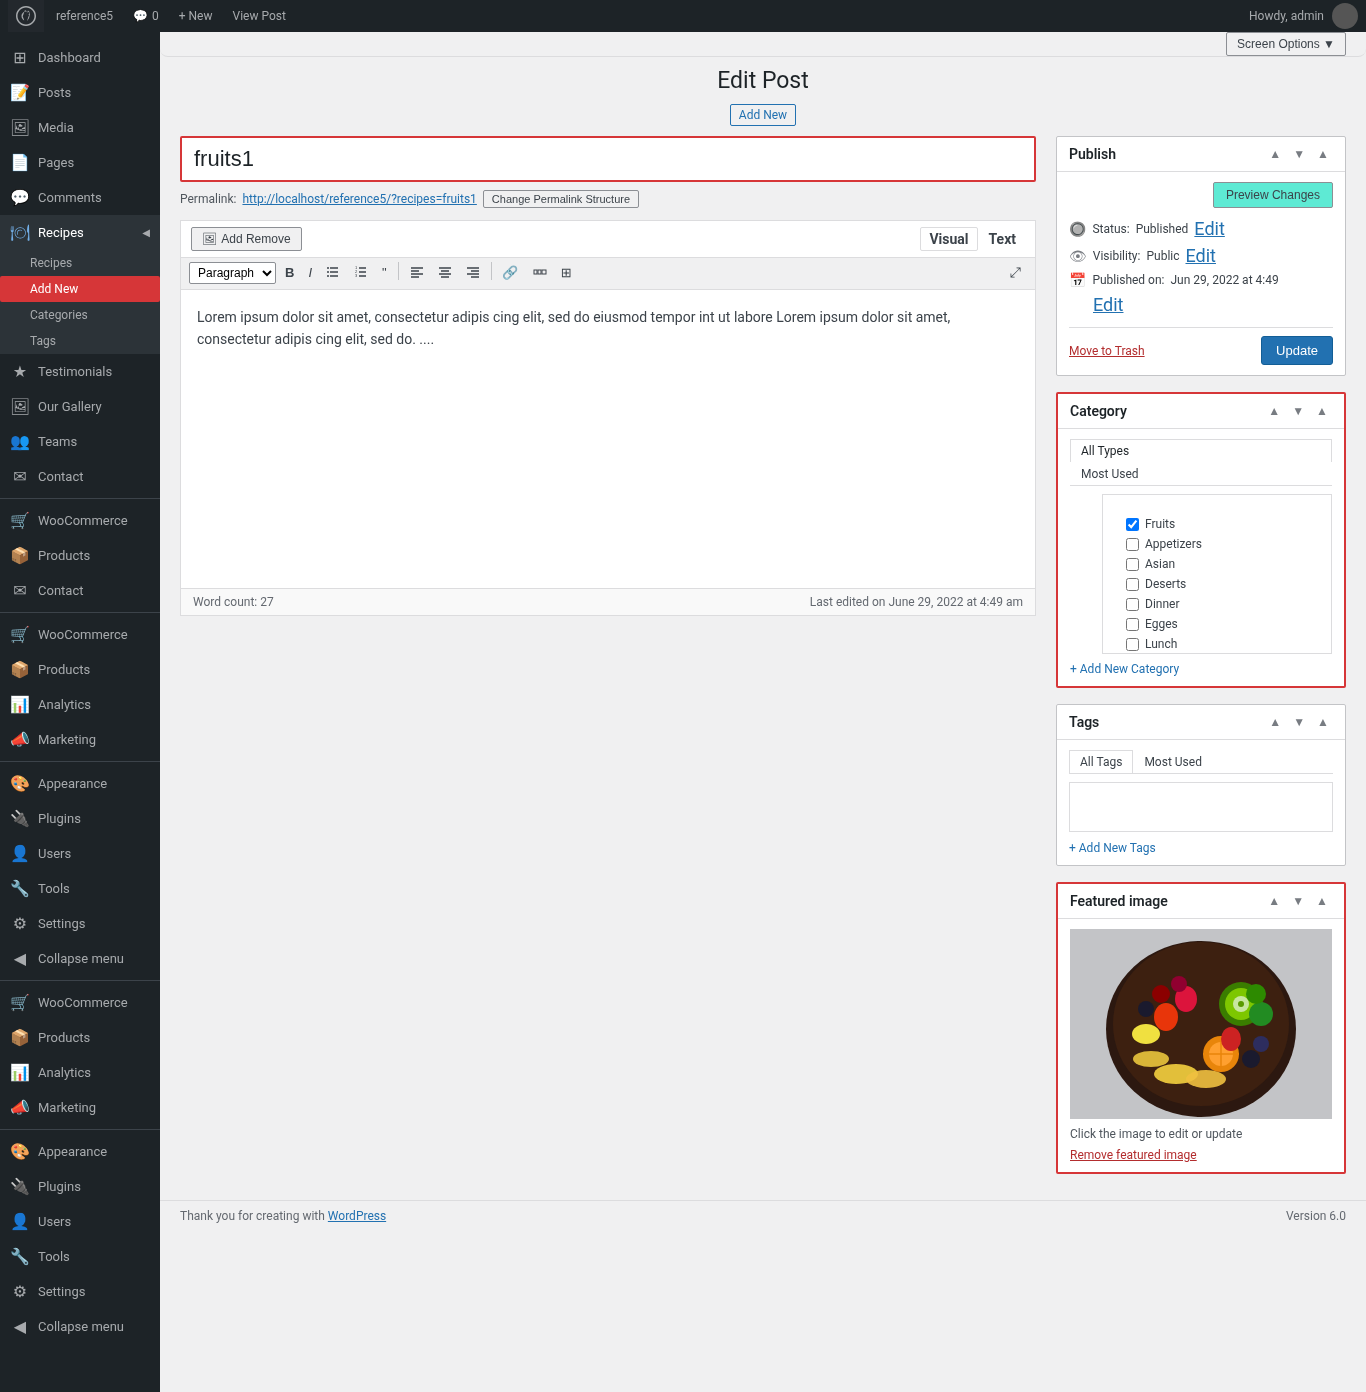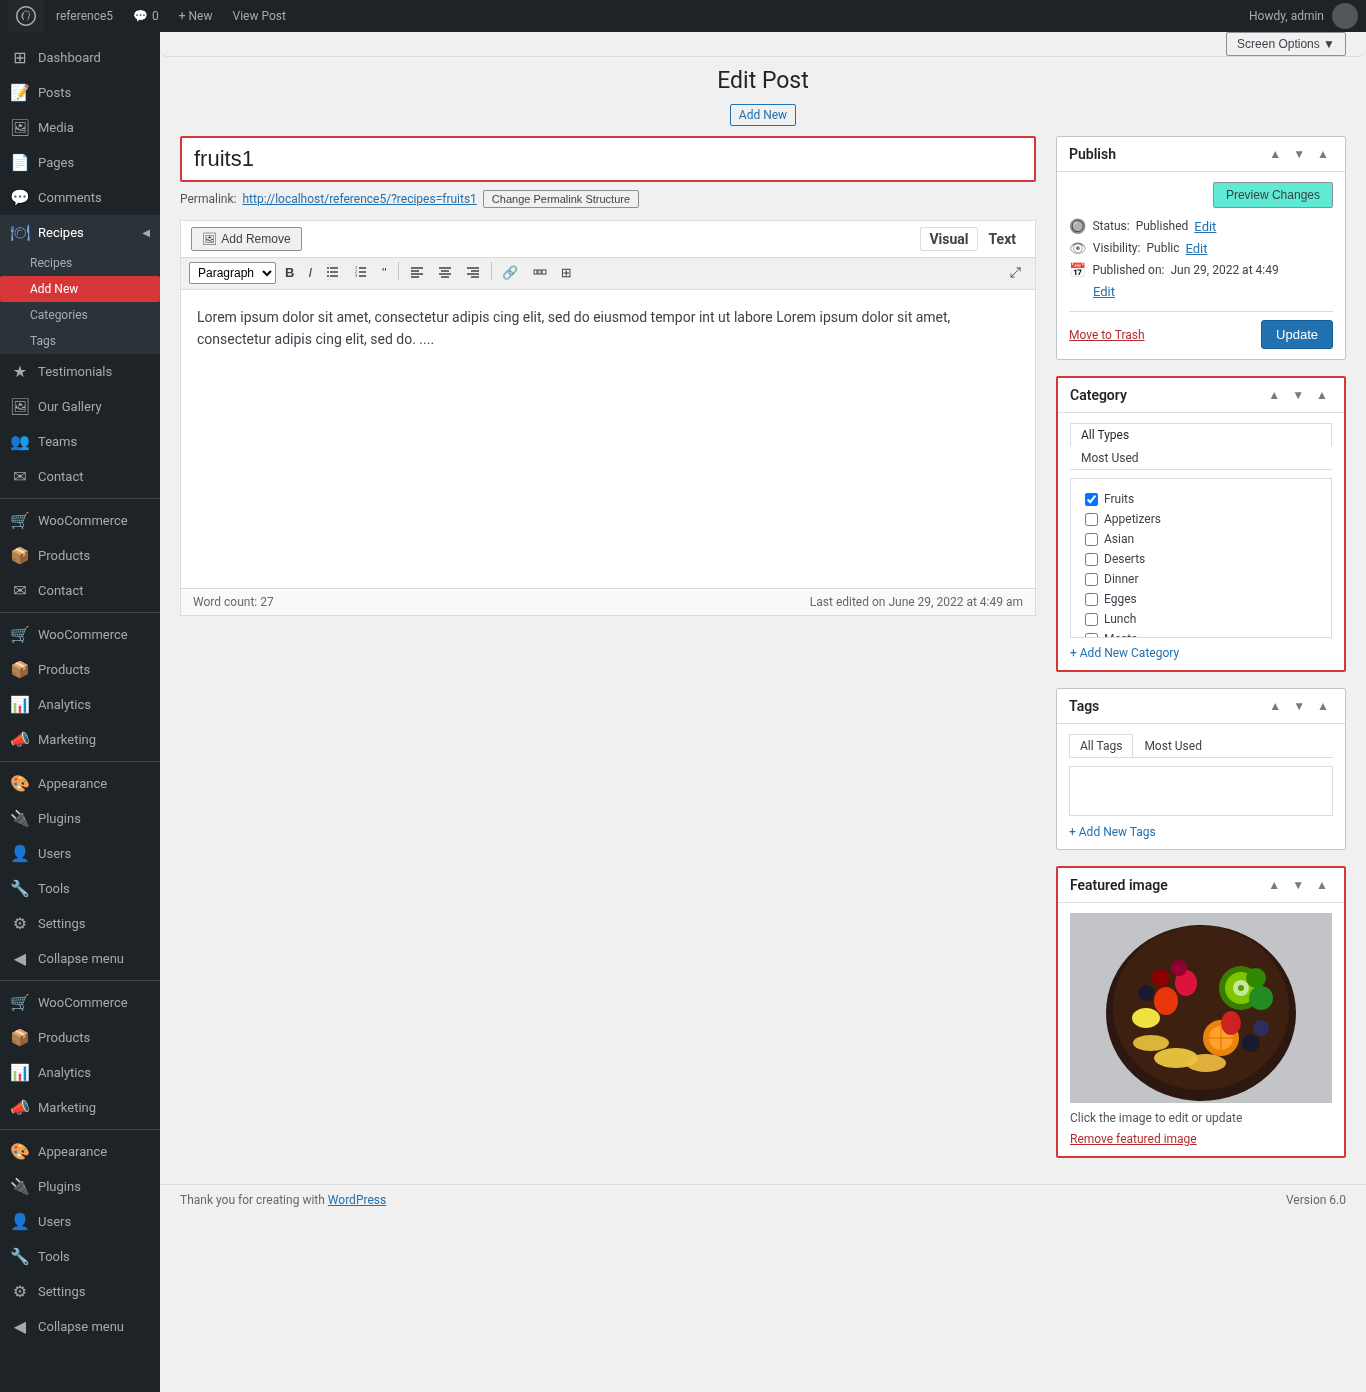--- a/index.html
+++ b/index.html
@@ -257,39 +257,39 @@
       background: #5eead4;
       border: 1px solid #8c8f94;
       color: #3c434a;
       padding: 5px 12px;
       font-size: 12px;
       cursor: pointer;
       border-radius: 2px;
     }
     .publish-meta { font-size: 12px; color: #3c434a; margin-bottom: 6px; display: flex; align-items: center; gap: 6px; }
     .publish-meta-icon { font-size: 14px; color: #787c82; }
-    .publish-edit-link { color: #2271b1; text-decoration: underline; cursor: pointer; font-size: 13px; }
+    .publish-edit-link { color: #2271b1; text-decoration: underline; cursor: pointer; font-size: 18px; }
     .publish-footer { display: flex; align-items: center; justify-content: space-between; margin-top: 12px; padding-top: 8px; border-top: 1px solid #dcdcde; }
     .move-to-trash-link { color: #b32d2e; text-decoration: underline; cursor: pointer; font-size: 12px; }
     .update-btn {
       background: #2271b1;
       border: 1px solid #135e96;
       color: #fff;
       padding: 6px 14px;
       font-size: 13px;
       cursor: pointer;
       border-radius: 3px;
       font-weight: 500;
     }
 
     
     .cat-tabs { display: flex; gap: 0; border-bottom: 1px solid #dcdcde; margin-bottom: 8px; flex-direction: column; }
     .cat-tab { padding: 4px 10px; font-size: 12px; cursor: pointer; color: #3c434a; border: 1px solid transparent; border-bottom: none; }
     .cat-tab.active { background: #fff; border-color: #dcdcde; border-bottom-color: #fff; color: #1d2327; }
-    .cat-list { border: 1px solid #dcdcde; padding: 10px; max-height: 160px; overflow-y: scroll; font-size: 12px; }
+    .cat-list { border: 1px solid #dcdcde; padding: 19px; max-height: 160px; overflow-y: scroll; font-size: 12px; margin-left: 32px; }
     .cat-item { display: flex; align-items: center; gap: 6px; padding: 3px 4px; }
     .cat-item input[type=checkbox] { cursor: pointer; }
     .add-category-link { color: #2271b1; text-decoration: none; font-size: 12px; display: inline-block; margin-top: 8px; cursor: pointer; }
 
     
     .tags-tabs { display: flex; gap: 0; border-bottom: 1px solid #dcdcde; margin-bottom: 8px; }
     .tags-tab { padding: 4px 10px; font-size: 12px; cursor: pointer; color: #3c434a; border: 1px solid transparent; border-bottom: none; }
     .tags-tab.active { background: #fff; border-color: #dcdcde; border-bottom-color: #fff; }
     .tags-input-area { border: 1px solid #dcdcde; min-height: 50px; padding: 6px; margin-bottom: 8px; background: #fff; }
     .add-tags-link { color: #2271b1; text-decoration: none; font-size: 12px; cursor: pointer; }

